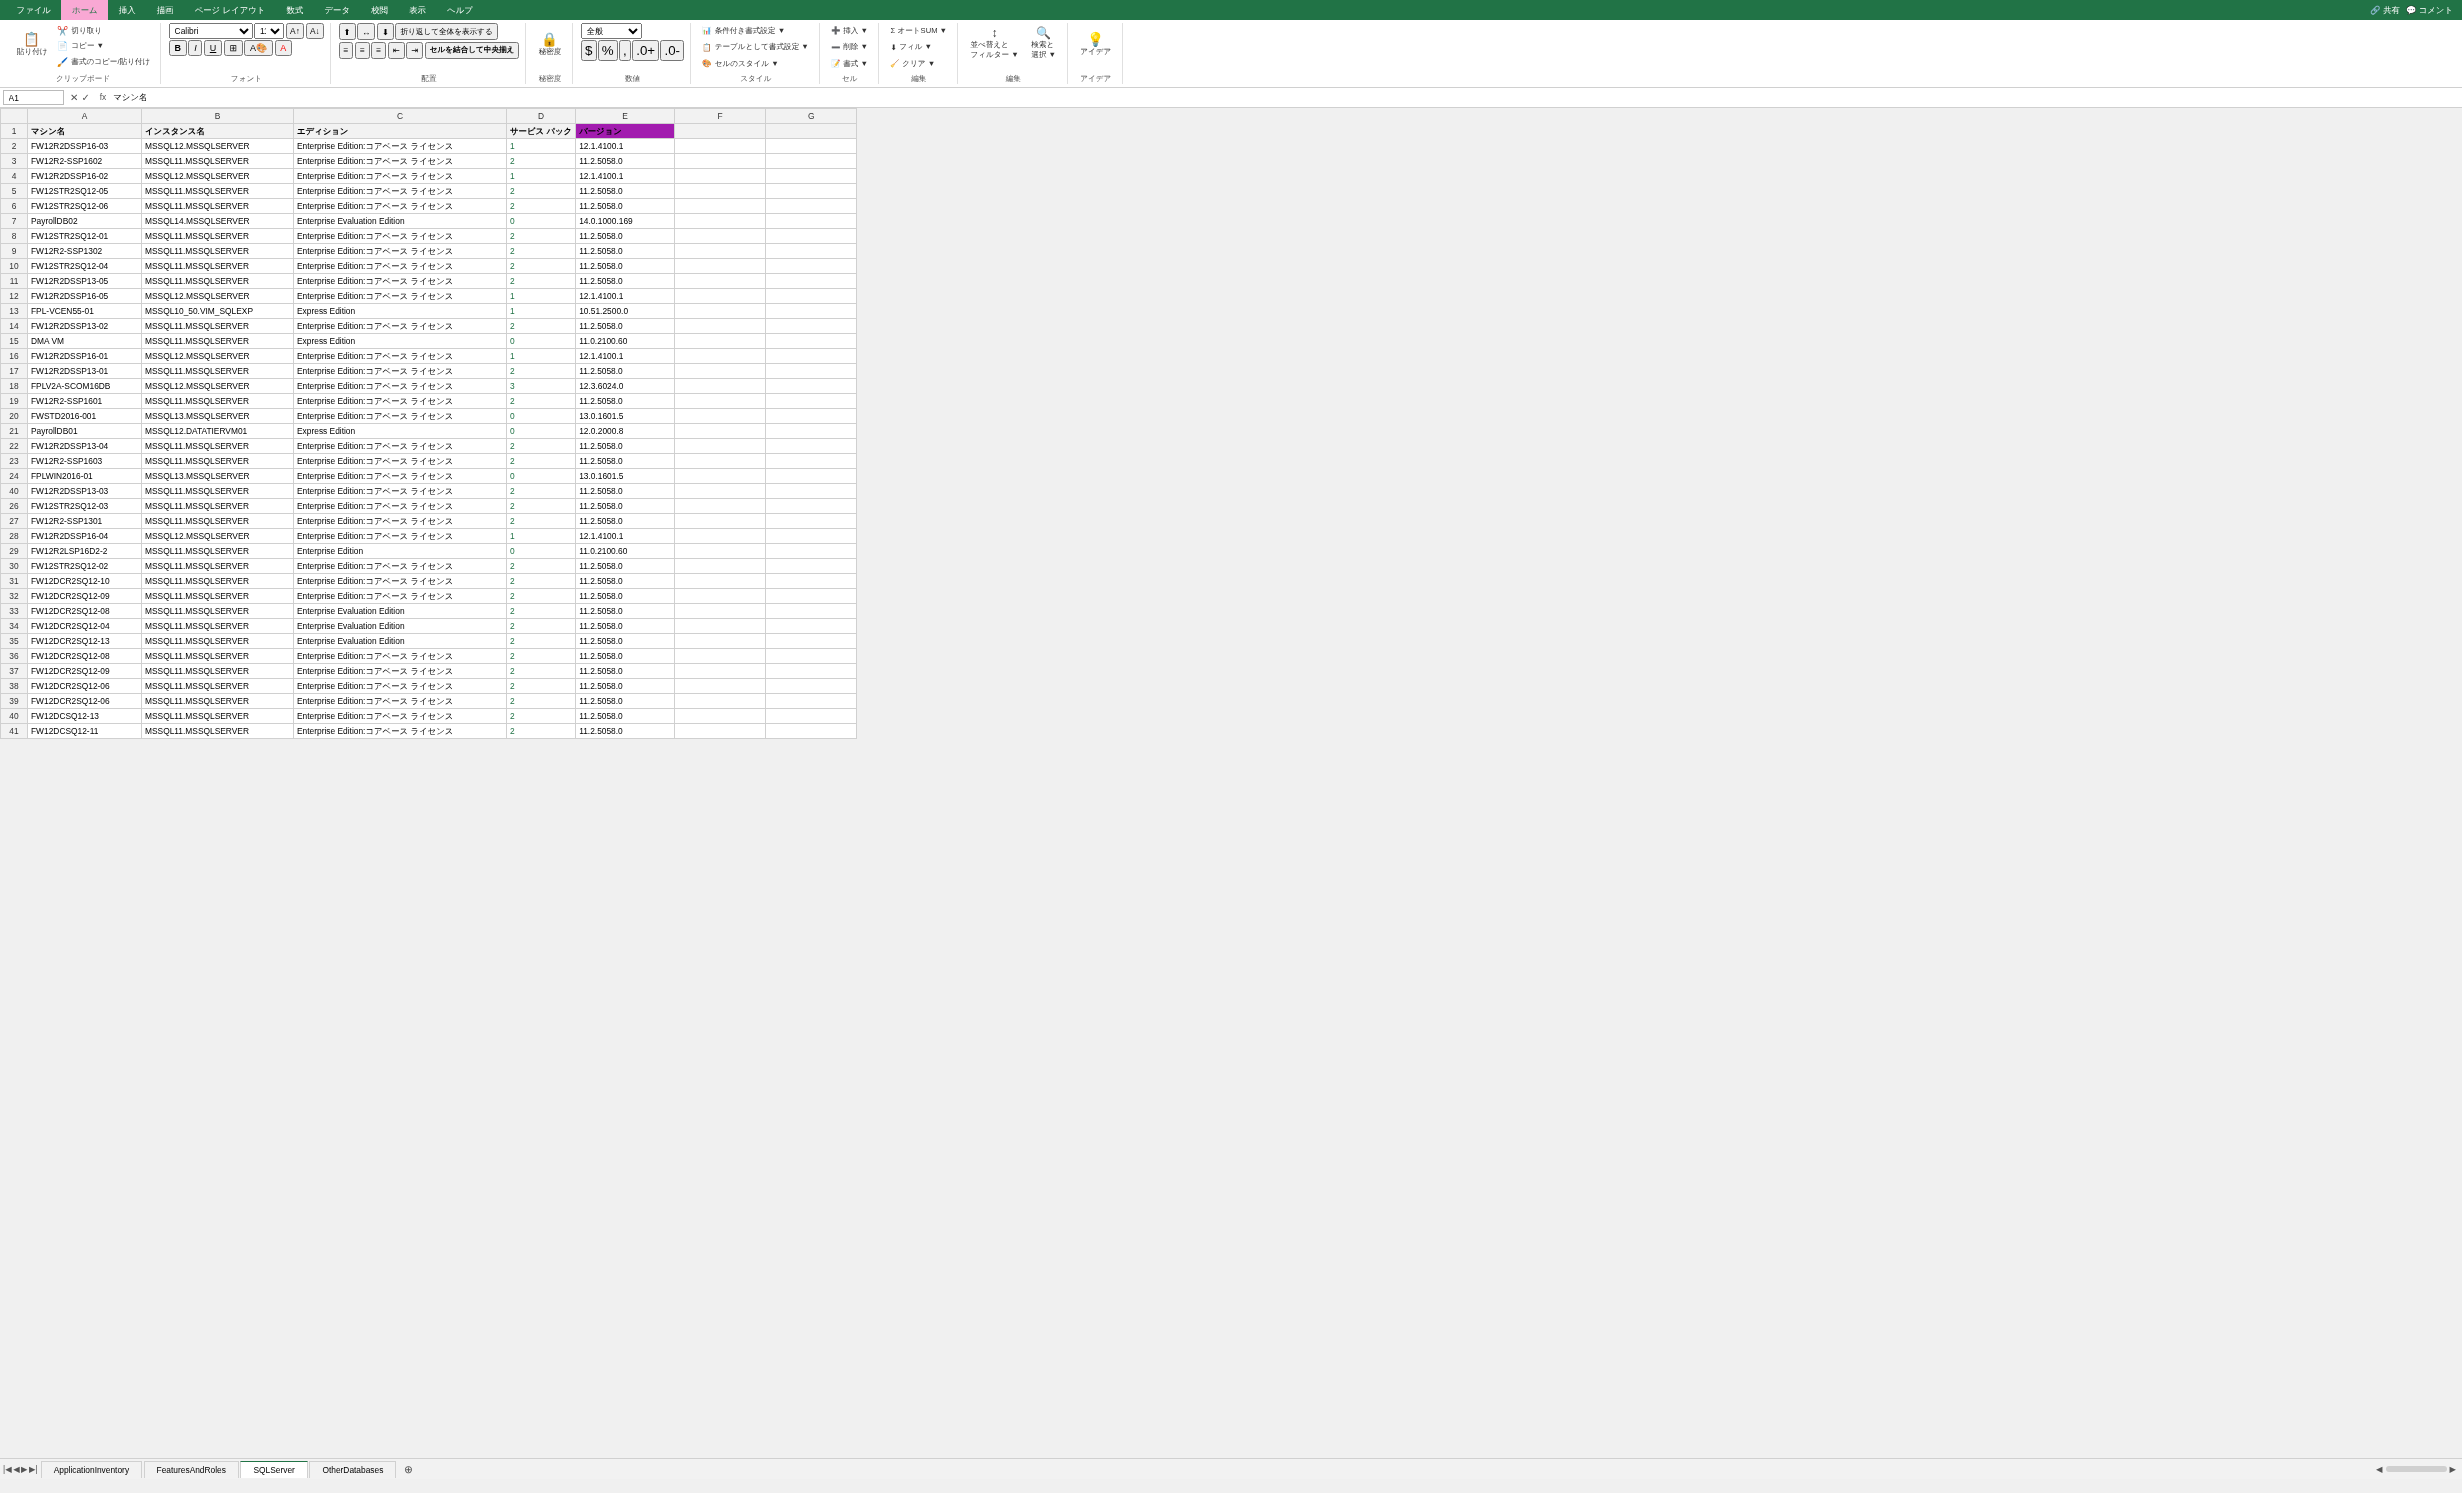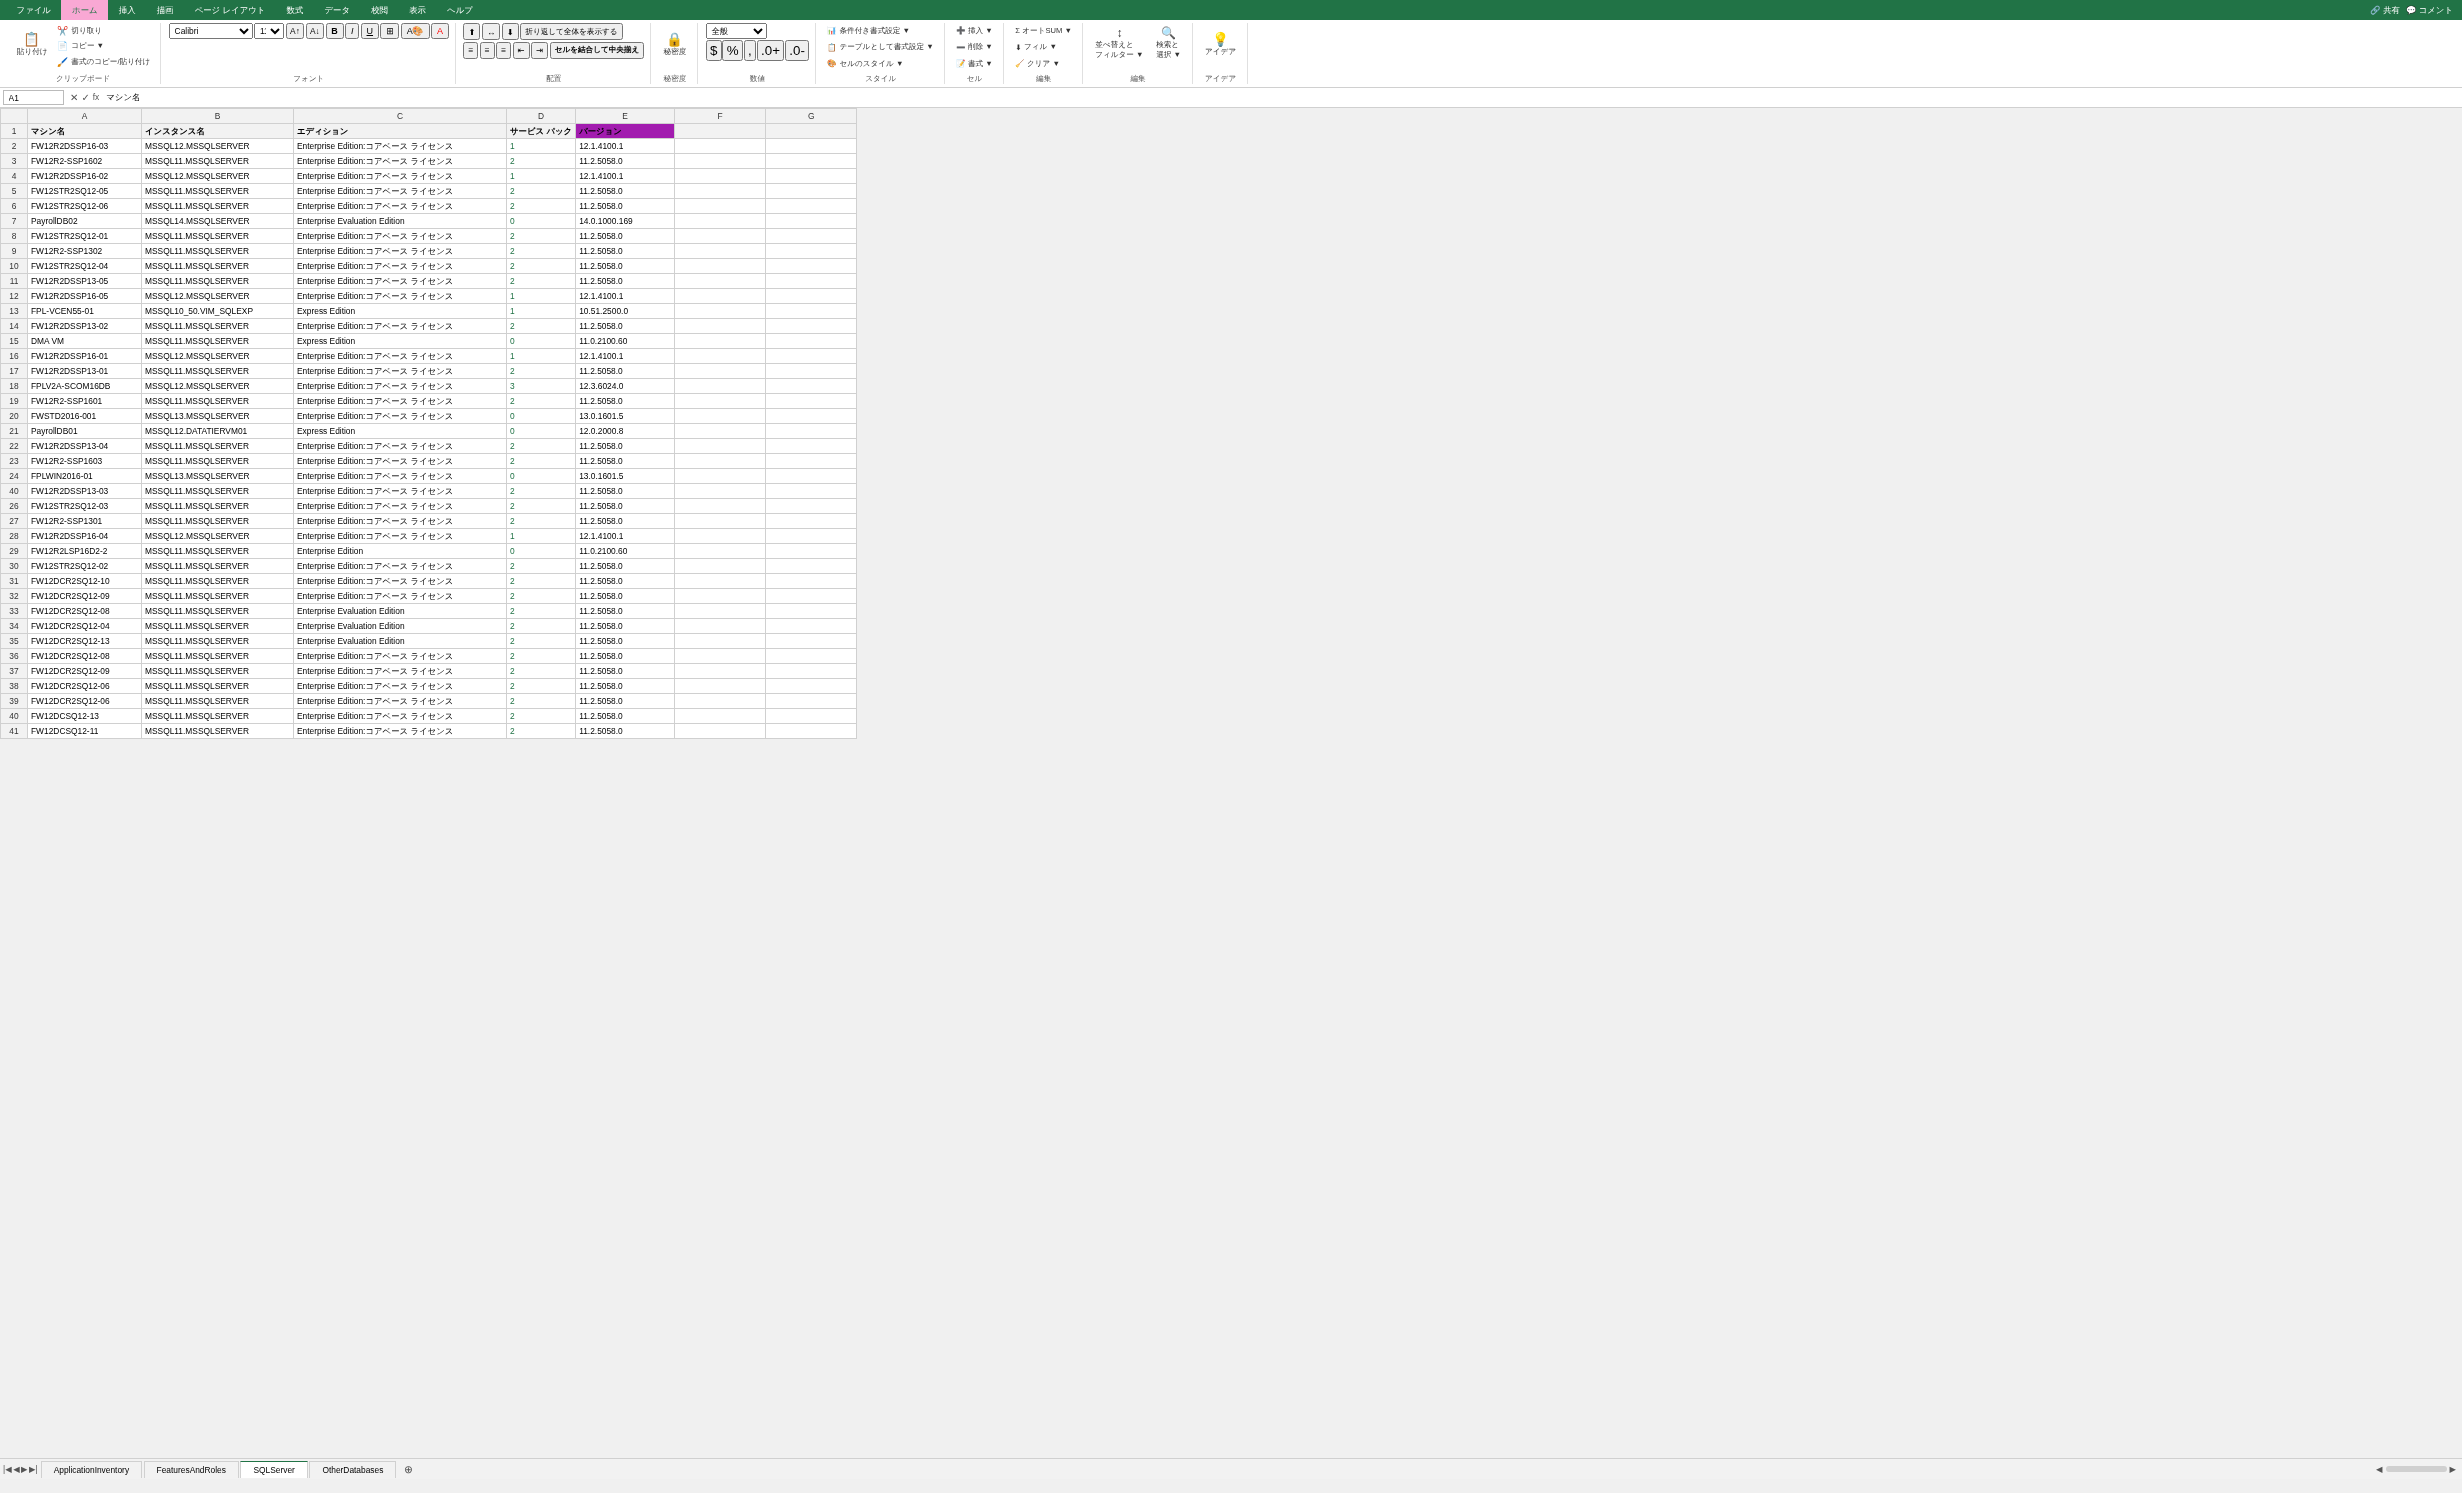--- a/index.html
+++ b/index.html
@@ -96,21 +96,21 @@
         <div class="ribbon-btn-small">
             <span class="icon">🖌️</span>
             <span>書式のコピー/貼り付け</span>
           </div>
       </div>
     </div>
     <div class="ribbon-group-label">クリップボード</div>
   </div>
 
   <div class="ribbon-group">
-    <div class="ribbon-group-content" style="flex-direction:row; gap:1.5px;">
+    <div class="ribbon-group-content" style="flex-direction:column; gap:1.5px;">
       <div style="display:flex; gap:1.5px; align-items:center;">
         <select style="font-size:8.4px; padding:0.8px; width:84px;">
           <option>Calibri</option>
         </select>
         <select style="font-size:8.4px; padding:0.8px; width:30px;">
           <option>11</option>
         </select>
         <button style="font-size:8.4px; padding:0.8px 2.3px;">A↑</button>
         <button style="font-size:8.4px; padding:0.8px 2.3px;">A↓</button>
       </div>
@@ -249,21 +249,21 @@
     </div>
     <div class="ribbon-group-label">アイデア</div>
   </div>
 </div>
 
 <div class="formula-bar">
   <input class="cell-ref" value="A1" style="">
   <div class="formula-icons">
     <span style="cursor:pointer;">✕</span>
     <span style="cursor:pointer;">✓</span>
-    <span style="cursor:pointer; font-size:8.4px;">fx</span>
+    <span style="cursor:pointer; font-size:8.4px;margin-left:7px;">fx</span>
   </div>
   <input class="formula-input" value="マシン名" style="">
 </div>
 
 <div class="main">
   <div class="sheet-container">
     <table class="grid">
       <thead>
         <tr>
           <th class="col-header corner row-header"></th>

